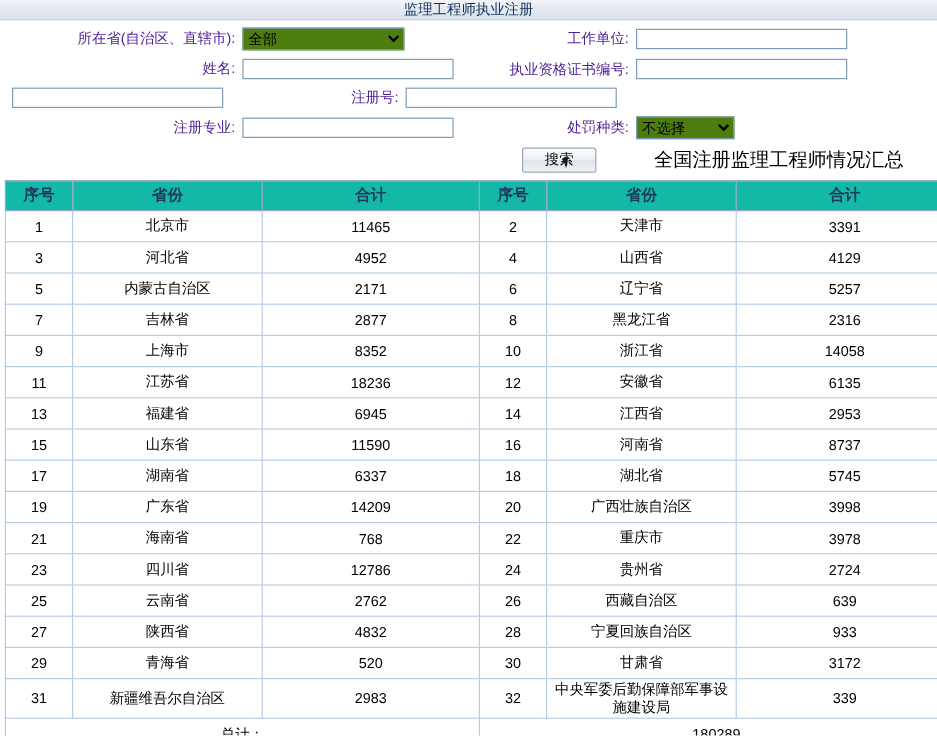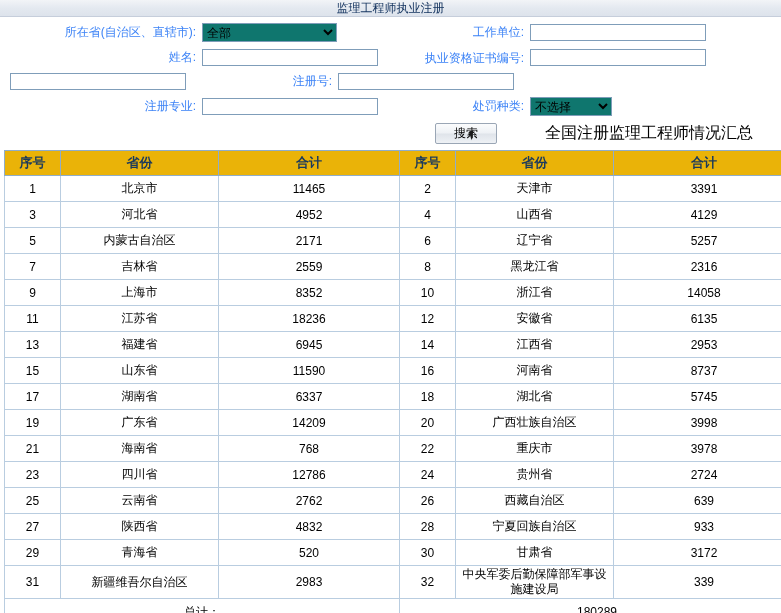--- a/index.html
+++ b/index.html
@@ -39,21 +39,21 @@
     padding: 6px 10px 0 10px;
   }
   .form-row {
     display: flex;
     align-items: center;
     margin-bottom: 7px;
   }
   .lbl {
     text-align: right;
     font-size: 12px;
-    color: #3b82f6;
+    color: #4c1d95;
     padding-right: 6px;
     white-space: nowrap;
   }
   .lbl-a { width: 186px; }
   .lbl-b { width: 140px; }
   .cell-a { width: 182px; }
   .cell-b { width: 182px; }
   input.txt {
     width: 176px;
     height: 17px;
@@ -62,21 +62,21 @@
     background: #ffffff;
     font-family: "Liberation Sans", sans-serif;
     font-size: 12px;
     padding: 1px 2px;
     color: #000;
   }
   select.sel {
     height: 19px;
     box-sizing: border-box;
     border: 1px solid #7f9db9;
-    background: #0f766e;
+    background: #4d7c0f;
     font-family: "Liberation Sans", sans-serif;
     font-size: 12px;
     color: #000;
   }
   select.sel-wide { width: 135px; }
   select.sel-narrow { width: 82px; }
   .twoline {
     line-height: 14px;
   }
   
@@ -127,21 +127,21 @@
   .tbl-wrap {
     padding: 0 4px;
   }
   table.grid {
     border-collapse: collapse;
     width: 772px;
     table-layout: fixed;
     font-size: 12px;
   }
   table.grid th {
-    background: #eab308;
+    background: #14b8a6;
     border: 1px solid #8fadc9;
     height: 22px;
     font-weight: bold;
     color: #1b3a5c;
     text-align: center;
     font-size: 13px;
   }
   table.grid td {
     border: 1px solid #b9cde0;
     height: 23px;
@@ -265,21 +265,21 @@
           <td>5</td>
           <td>内蒙古自治区</td>
           <td>2171</td>
           <td>6</td>
           <td>辽宁省</td>
           <td>5257</td>
         </tr>
         <tr>
           <td>7</td>
           <td>吉林省</td>
-          <td>2559</td>
+          <td>2877</td>
           <td>8</td>
           <td>黑龙江省</td>
           <td>2316</td>
         </tr>
         <tr>
           <td>9</td>
           <td>上海市</td>
           <td>8352</td>
           <td>10</td>
           <td>浙江省</td>

